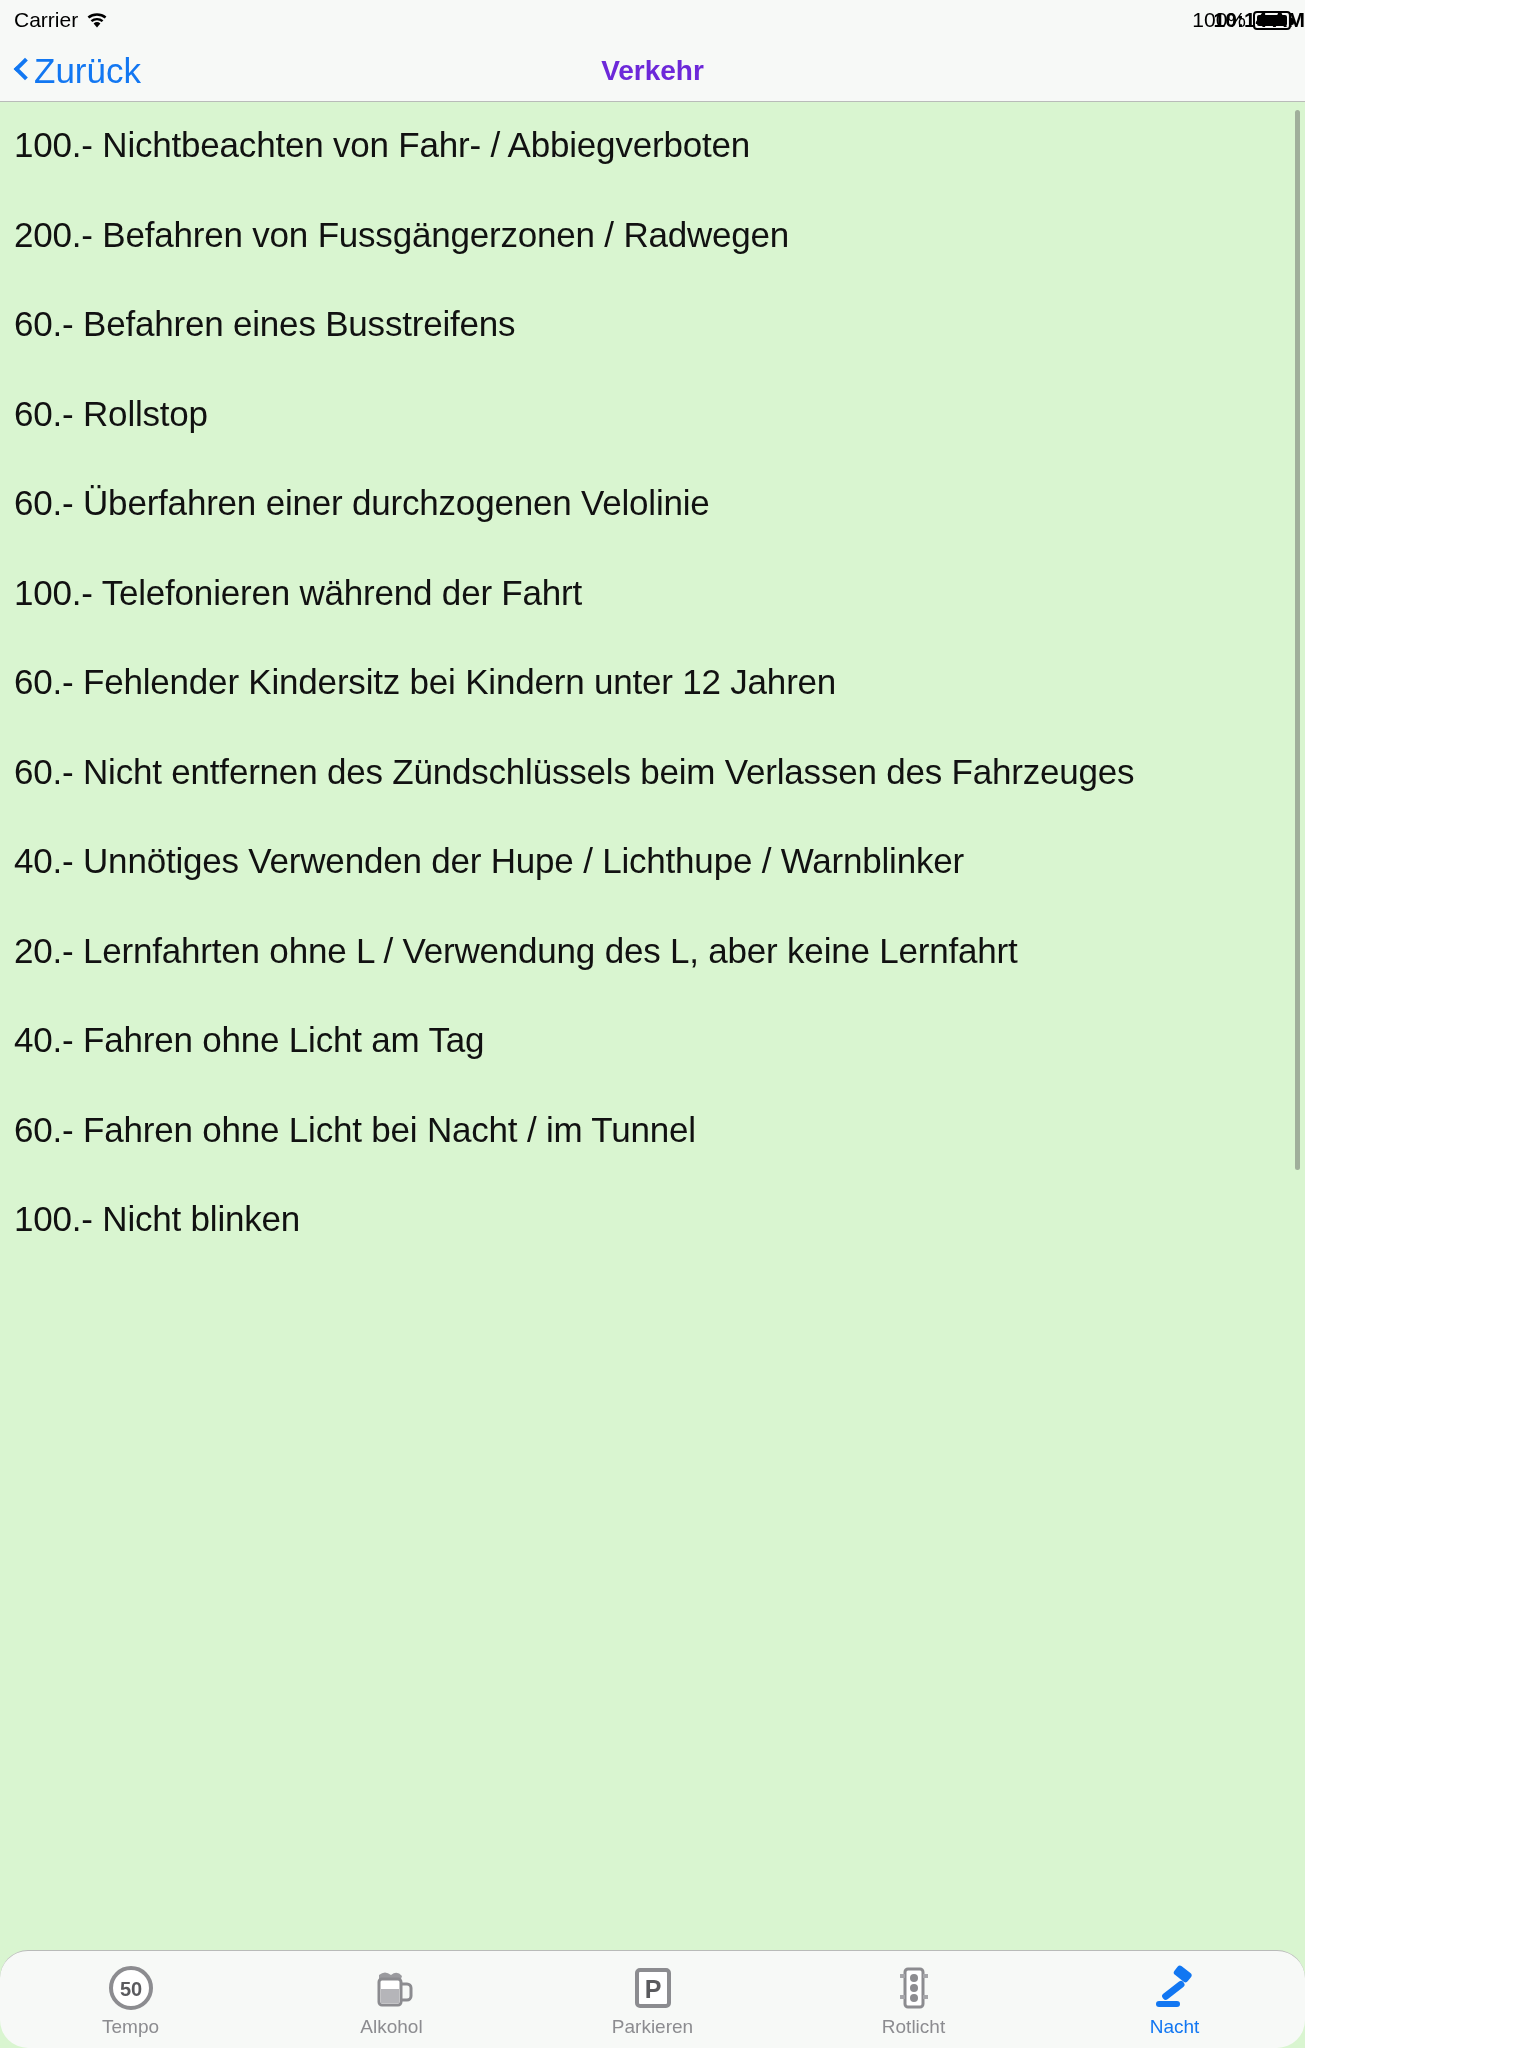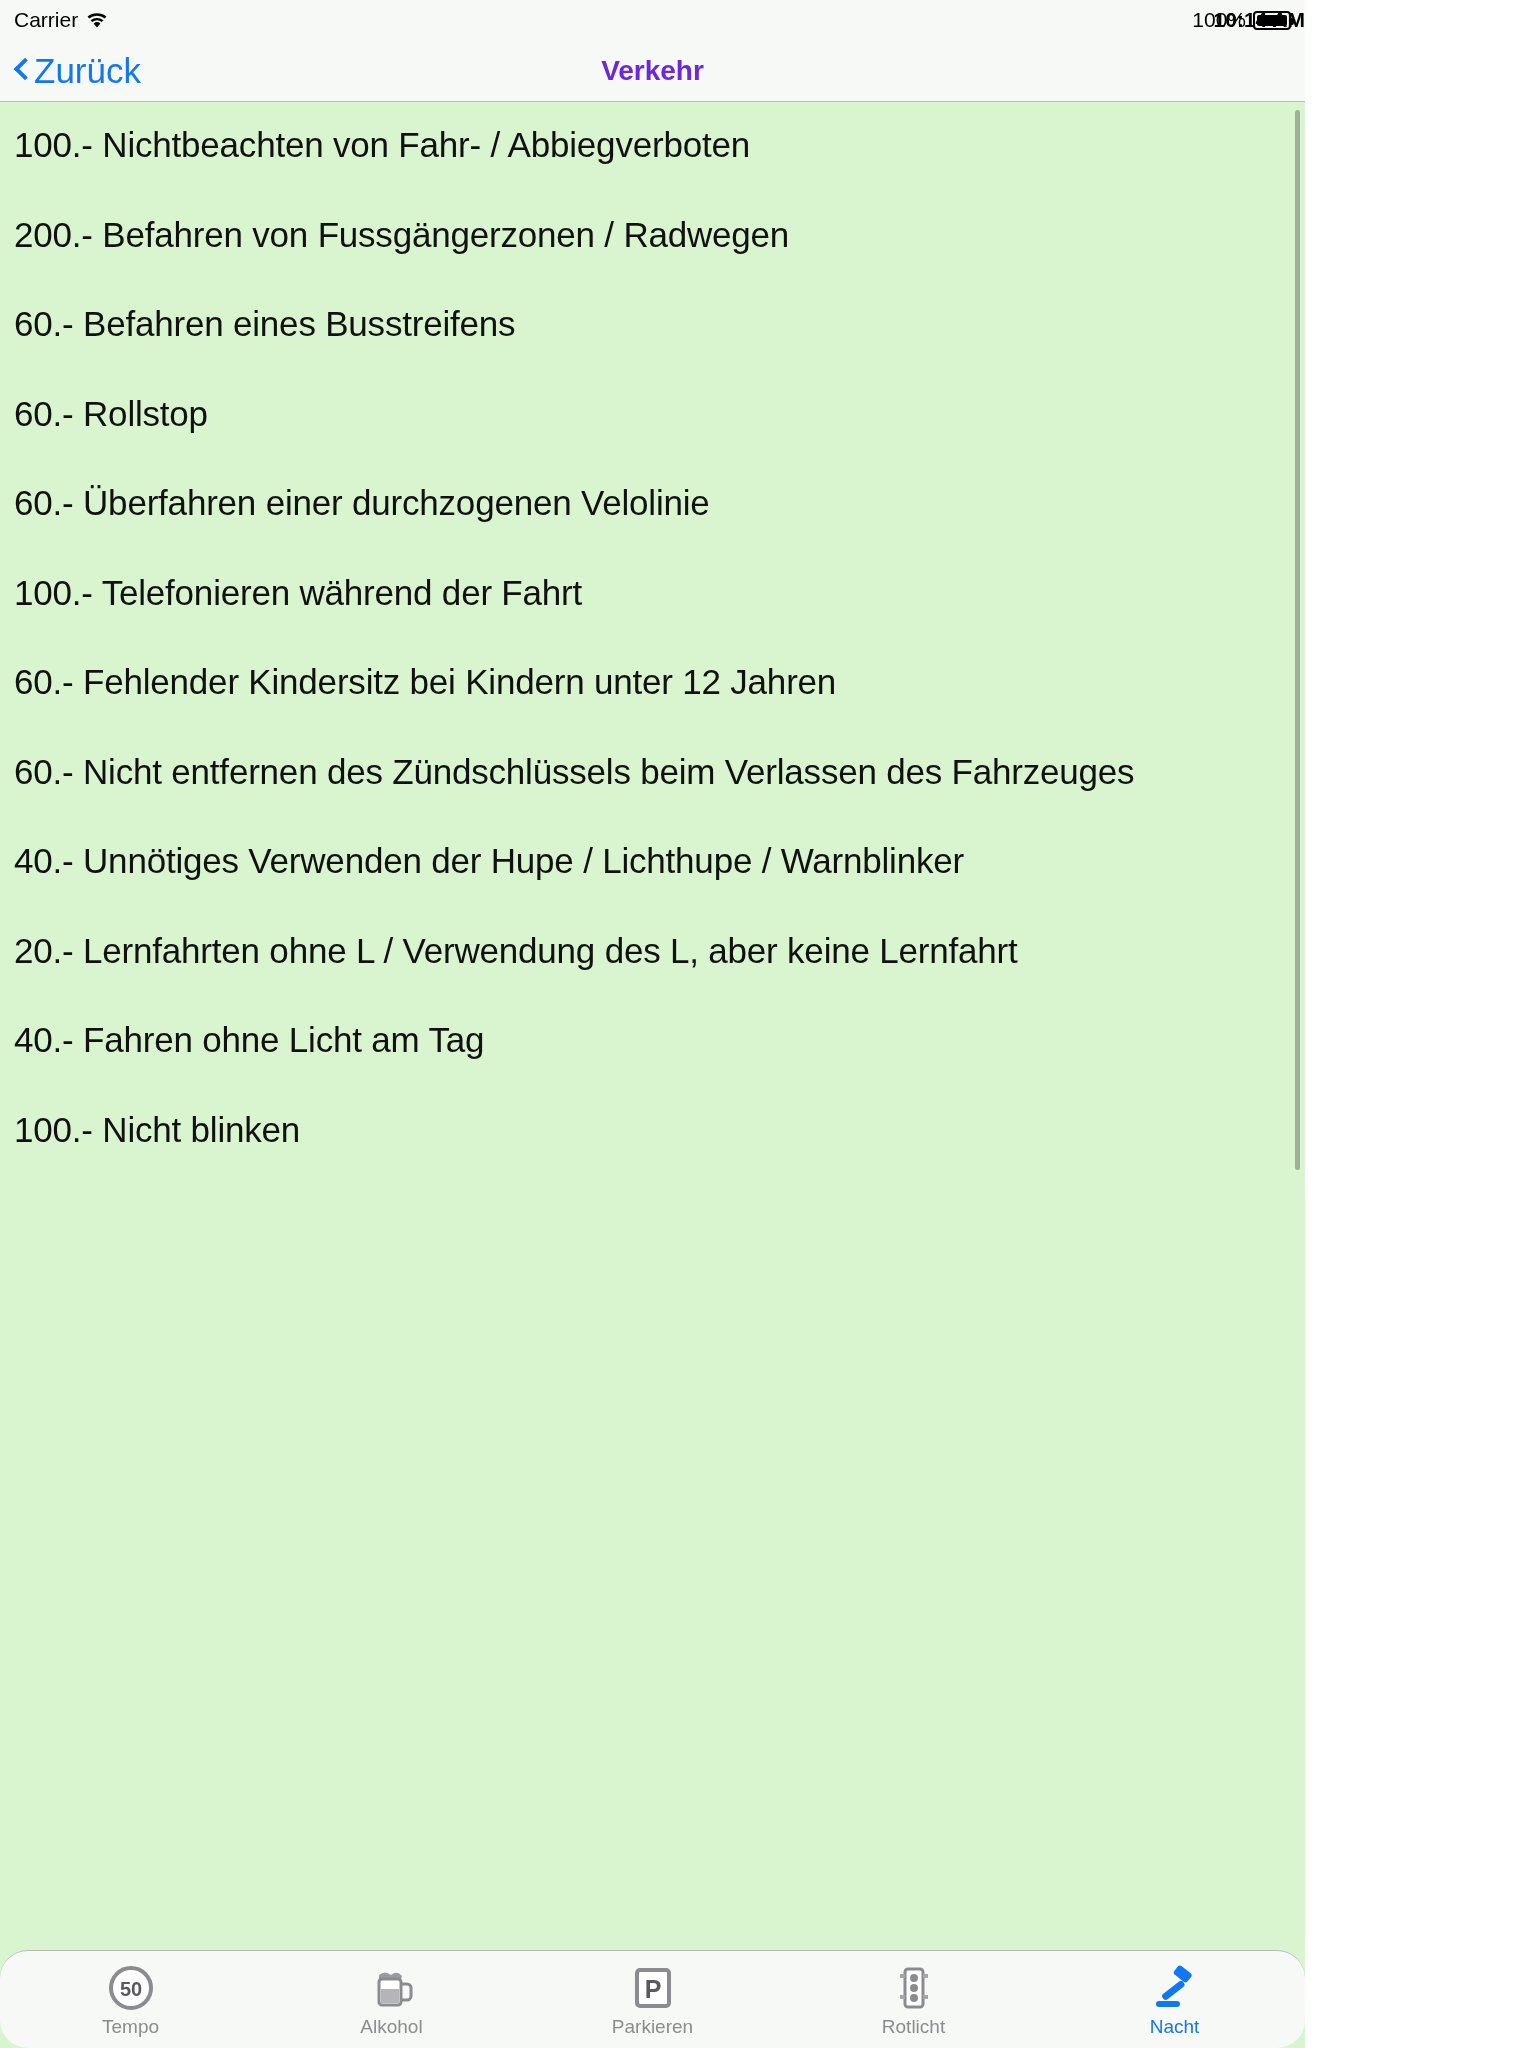--- a/index.html
+++ b/index.html
@@ -217,20 +217,21 @@
       <div class="row">200.- Befahren von Fussgängerzonen / Radwegen</div>
       <div class="row">60.- Befahren eines Busstreifens</div>
       <div class="row">60.- Rollstop</div>
       <div class="row">60.- Überfahren einer durchzogenen Velolinie</div>
       <div class="row">100.- Telefonieren während der Fahrt</div>
       <div class="row">60.- Fehlender Kindersitz bei Kindern unter 12 Jahren</div>
       <div class="row">60.- Nicht entfernen des Zündschlüssels beim Verlassen des Fahrzeuges</div>
       <div class="row">40.- Unnötiges Verwenden der Hupe / Lichthupe / Warnblinker</div>
       <div class="row">20.- Lernfahrten ohne L / Verwendung des L, aber keine Lernfahrt</div>
       <div class="row">40.- Fahren ohne Licht am Tag</div>
+      <div class="row">60.- Fahren ohne Licht bei Nacht / im Tunnel</div>
       <div class="row">100.- Nicht blinken</div>
     </div>
     <div class="scrollbar"></div>
   </div>
 
   <div class="tab-bar">
 
     <div class="tab">
       <span class="tab-icon">
         <svg width="46" height="46" viewBox="0 0 46 46">

